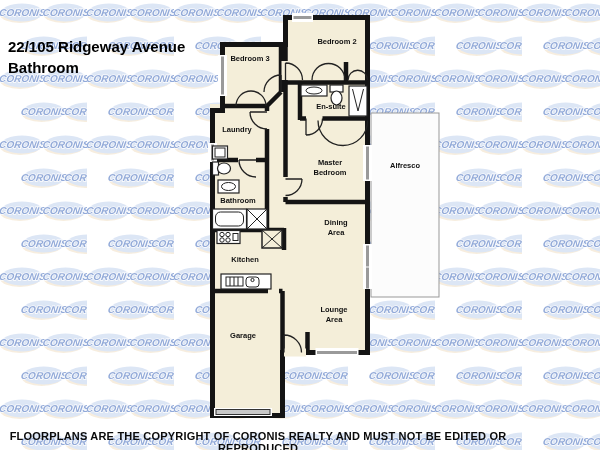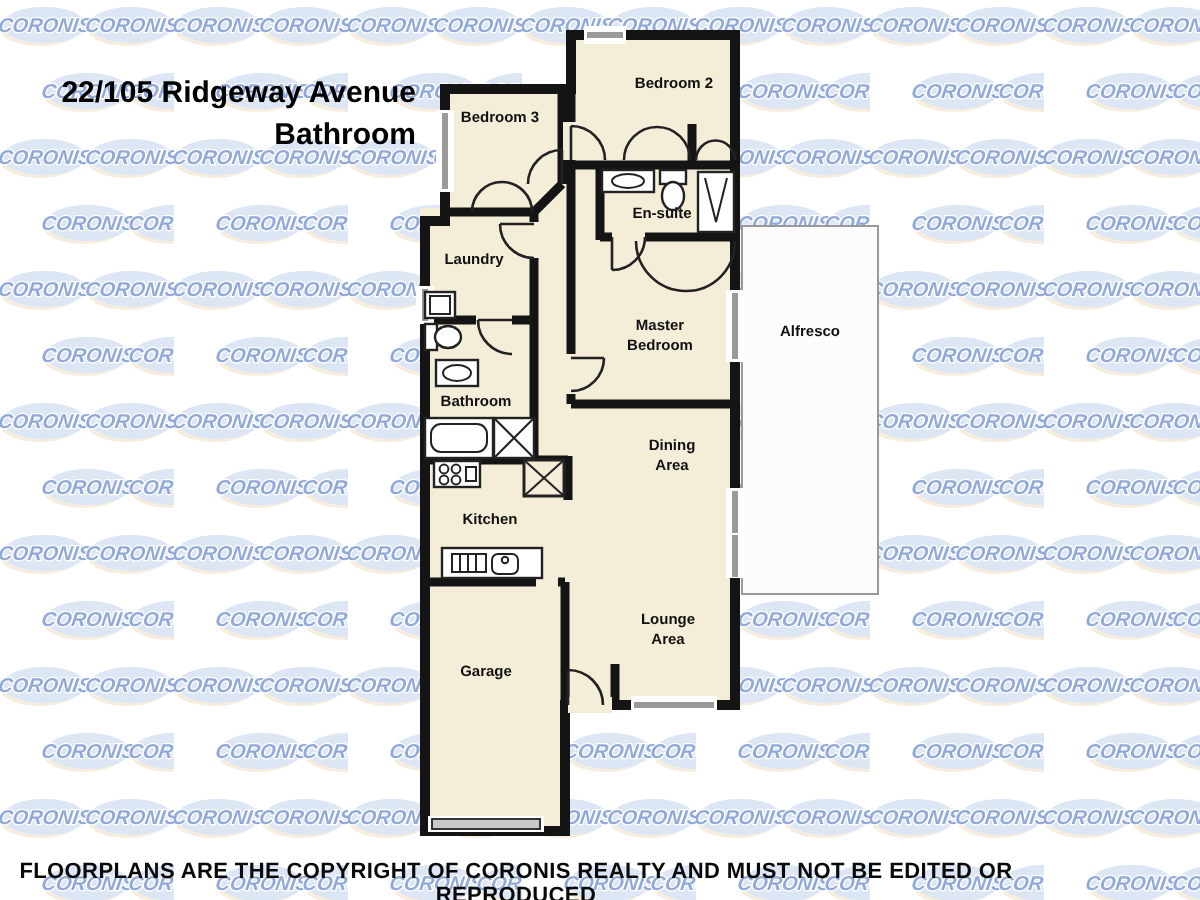--- a/index.html
+++ b/index.html
@@ -6,21 +6,21 @@
   #stage{position:relative;width:600px;height:450px;background:#ffffff;overflow:hidden;
          font-family:"Liberation Sans",sans-serif;}
   #stage svg{position:absolute;left:0;top:0;}
   .wmtext{font:italic 700 10px "Liberation Sans",sans-serif;fill:#7f9bd2;stroke:#ffffff;
           stroke-width:1.3px;paint-order:stroke;text-anchor:middle;}
   .rlabel{font:700 7.5px "Liberation Sans",sans-serif;fill:#111111;text-anchor:middle;}
   .walls{stroke:#141414;fill:none;}
   .arc{stroke:#222222;stroke-width:1.3;fill:none;}
   .fix{stroke:#222222;stroke-width:1.2;fill:#ffffff;}
   .fixline{stroke:#222222;stroke-width:1;fill:none;}
-  .title{position:absolute;left:8px;top:36px;width:200px;text-align:right;
+  .title{position:absolute;left:8px;top:36px;width:200px;text-align:left;
          font:700 15px/21px "Liberation Sans",sans-serif;color:#000000;}
   .footer{position:absolute;left:0;top:430px;width:516px;text-align:center;
           font:700 11px "Liberation Sans",sans-serif;color:#0a0a0a;letter-spacing:.2px;}
 </style>
 </head>
 <body>
 
 <div id="stage">
 
   <svg width="600" height="450" viewBox="0 0 600 450">

